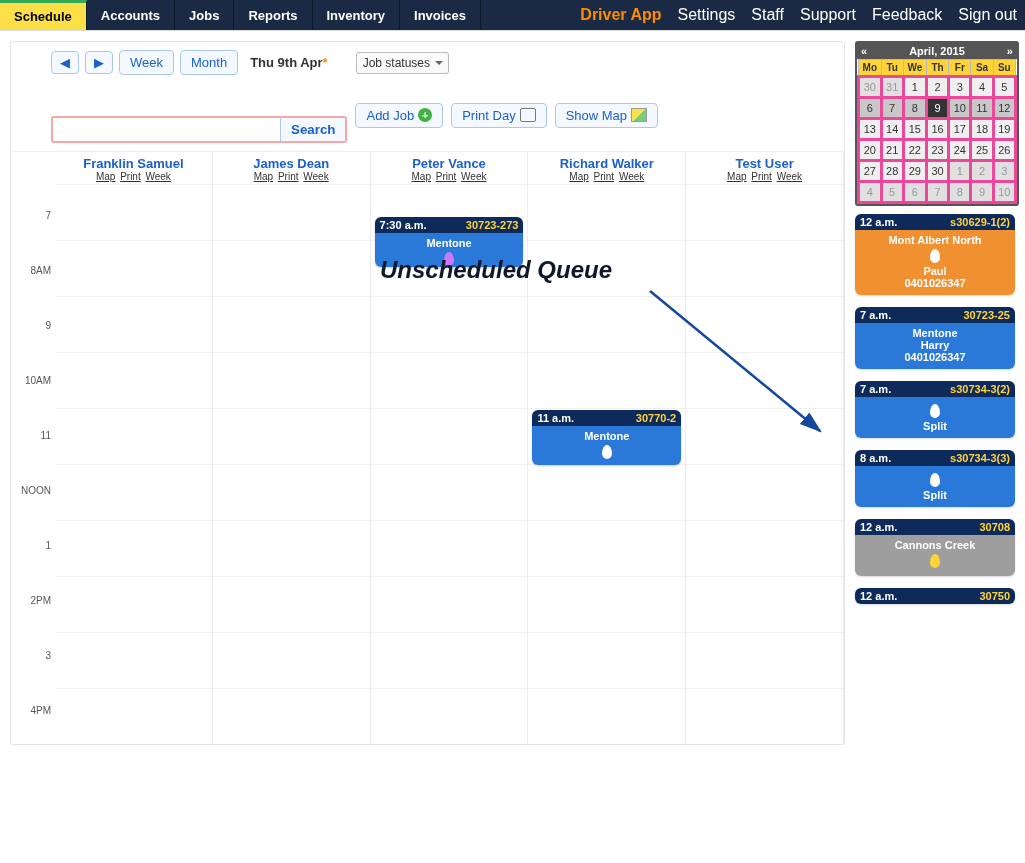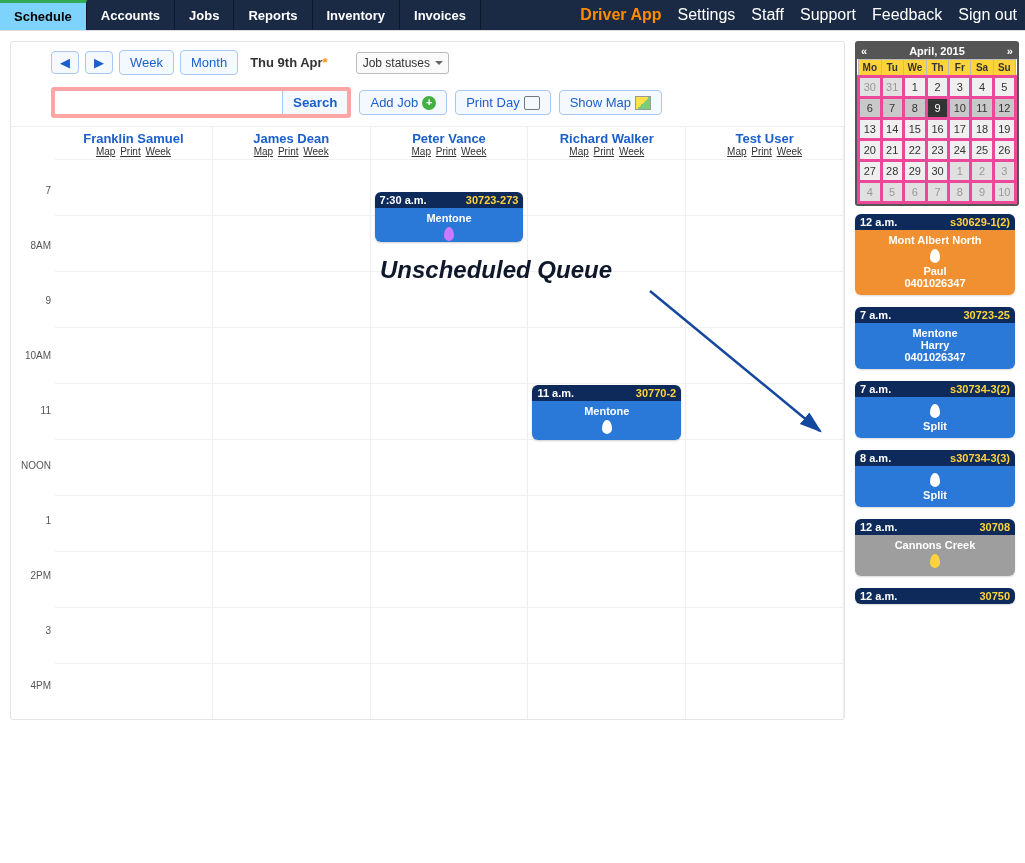--- a/index.html
+++ b/index.html
@@ -1,32 +1,32 @@
 <!DOCTYPE html>
 <html><head>
 <meta charset="utf-8">
 <style>
 html,body{margin:0;padding:0;font-family:Arial,Helvetica,sans-serif;font-size:13px;background:#fff;color:#333;}
 .topnav{background:#1a2a44;display:flex;align-items:stretch;height:30px;border-bottom:1px solid #ddd;}
 .topnav .tab{color:#fff;font-weight:bold;padding:0 14px;display:flex;align-items:center;font-size:13px;cursor:pointer;border-right:1px solid #0d1829;}
-.topnav .tab.active{background:#7dd3fc;color:#000;border-top:3px solid #3a5;} 
+.topnav .tab.active{background:#fde047;color:#000;border-top:3px solid #3a5;} 
 .topnav .spacer{flex:1;}
 .topnav .rlink{color:#fff;font-size:16px;padding:0 8px;display:flex;align-items:center;cursor:pointer;}
 .topnav .rlink.orange{color:#ff8c00;font-weight:bold;}
 .wrap{display:flex;gap:0;padding:10px;max-width:1025px;align-items:flex-start;}
 .main{flex:1;background:#fff;border:1px solid #e4e4e4;border-radius:3px;padding:-0px 0 0 0;margin-right:10px;min-height:640px;overflow:hidden;}
 .toolbar{display:flex;align-items:center;gap:6px;padding:8px 8px 8px 40px;}
 .btn{border:1px solid #a9c8f0;background:#f4f9ff;color:#1a5fcc;border-radius:4px;padding:4px 10px;font-size:13px;cursor:pointer;display:inline-flex;align-items:center;gap:4px;}
 .btn.arrow{padding:3px 8px;}
 .datebox{font-weight:bold;padding:0 6px;}
 .datebox .star{color:#ff8c00;}
 .select{border:1px solid #bbb;background:#fafafa;border-radius:3px;padding:3px 18px 3px 6px;font-size:12px;position:relative;display:inline-block;cursor:pointer;}
 .select:after{content:"";position:absolute;right:5px;top:8px;border:4px solid transparent;border-top-color:#666;}
 .toolbar2{display:flex;align-items:center;gap:8px;padding:4px 8px 8px 40px;border-bottom:1px solid #eee;}
-.searchbox{display:flex;border:4px solid #fca5a5;border-radius:3px;overflow:hidden;}
+.searchbox{display:flex;border:2px solid #fca5a5;border-radius:3px;overflow:hidden;margin-top:29px;}
 .searchbox input{border:none;outline:none;padding:4px 6px;width:215px;font-size:13px;}
 .searchbox .sbtn{background:#f4f9ff;color:#1a5fcc;border:none;border-left:1px solid #a9c8f0;padding:4px 10px;font-weight:bold;cursor:pointer;}
 .grid{position:relative;display:flex;}
 .timecol{width:44px;text-align:right;font-size:10px;color:#555;}
 .timecol .trow{height:55px;padding-right:4px;display:flex;align-items:center;justify-content:flex-end;}
 .cols{flex:1;display:flex;}
 .usercol{flex:1;border-right:1px solid #eee;position:relative;}
 .usercol .hdr{text-align:center;padding:4px 2px 2px;}
 .usercol .hdr .name{color:#1a5fcc;font-weight:bold;font-size:13px;}
 .usercol .hdr .links{font-size:10px;}

